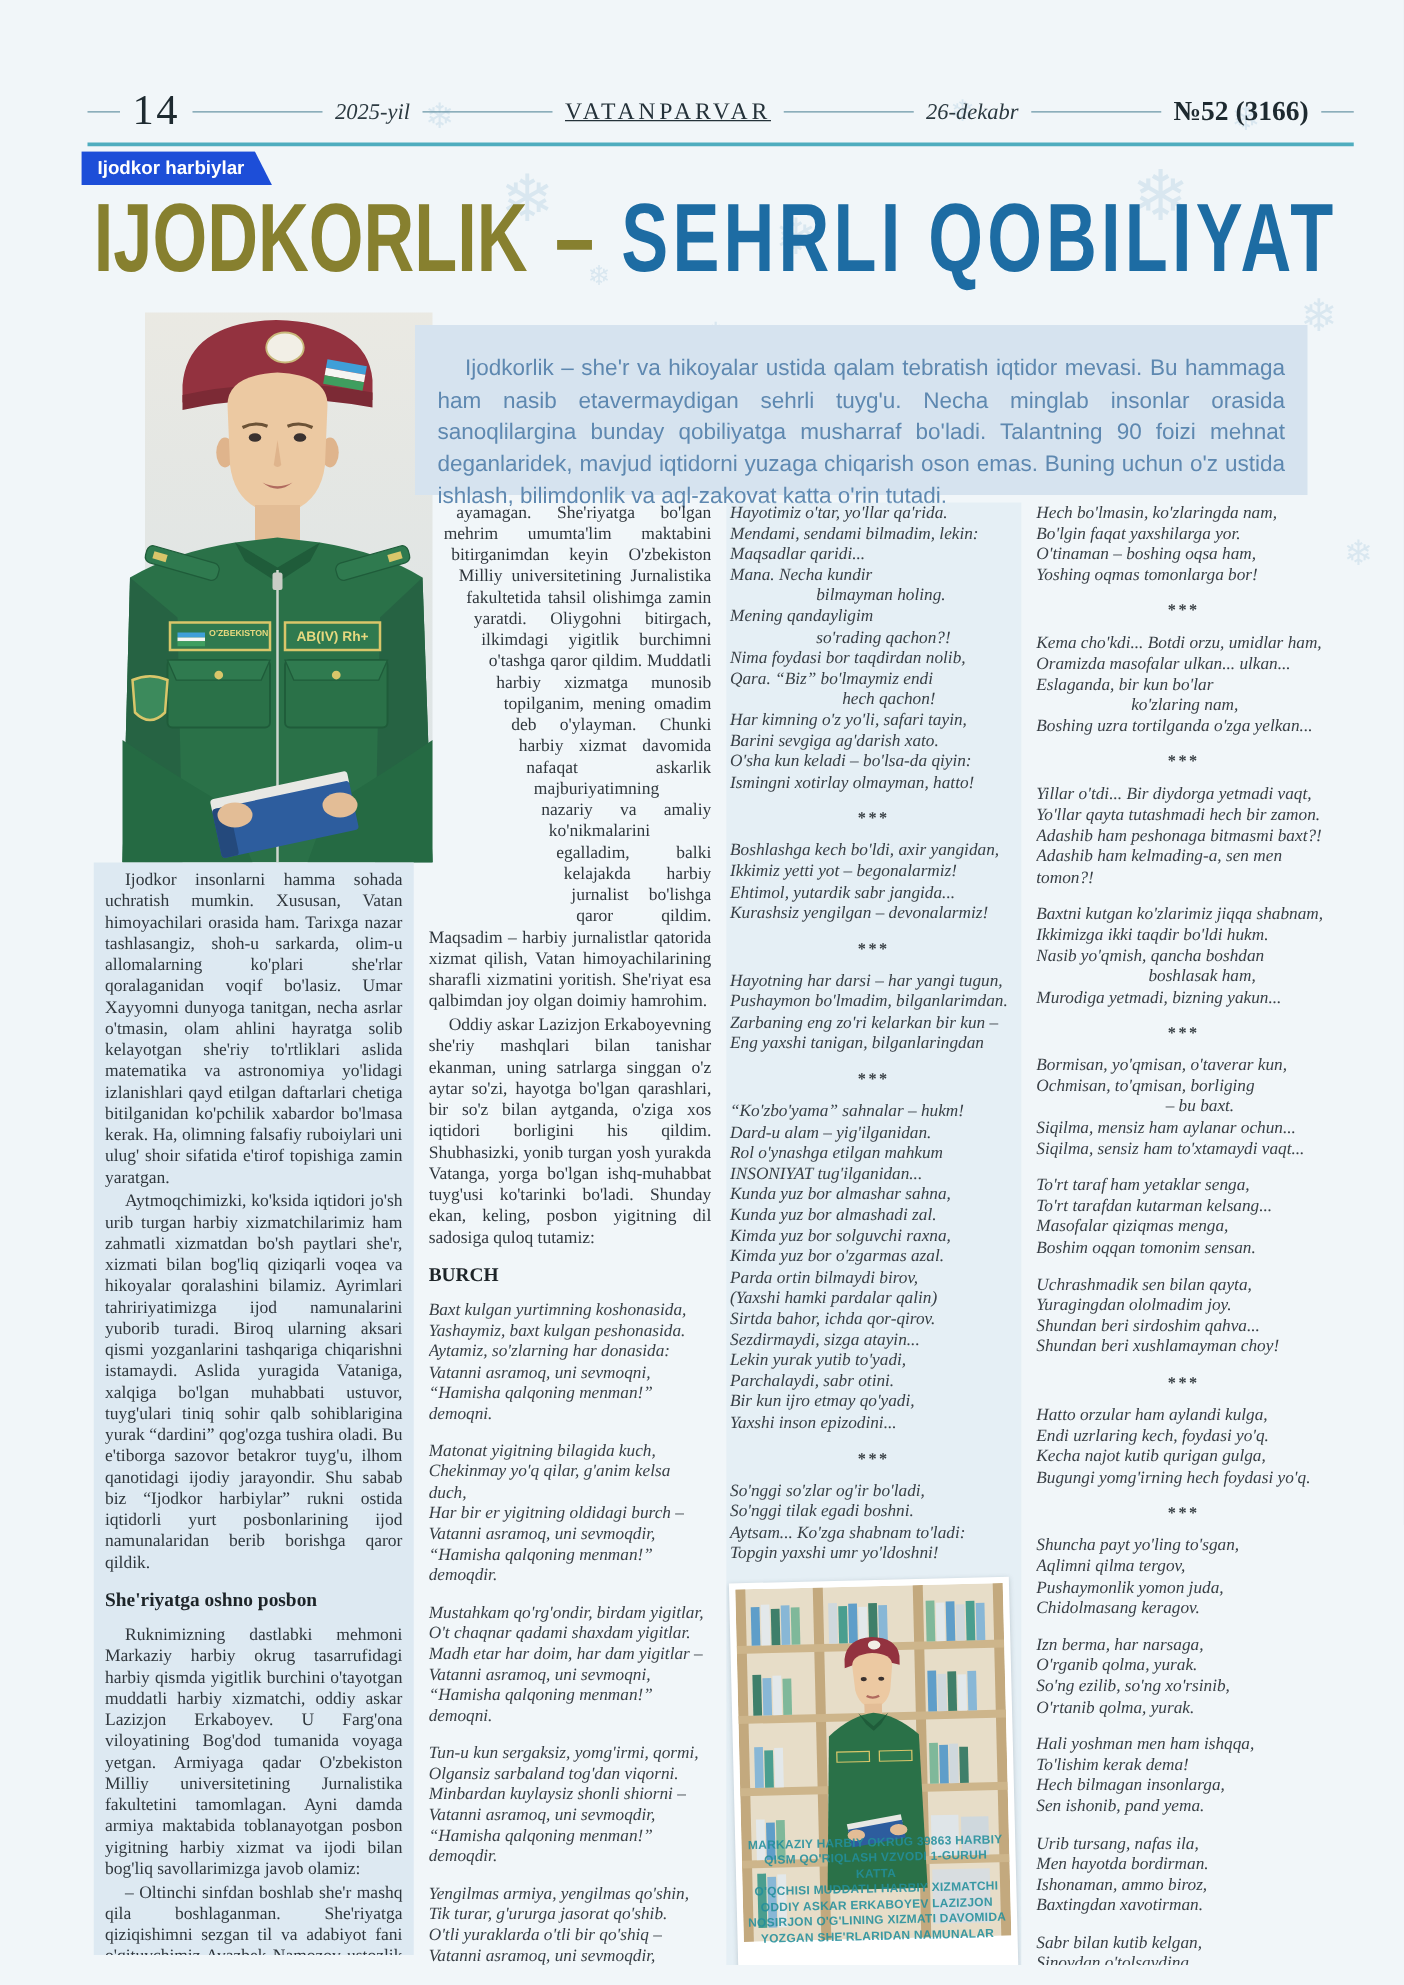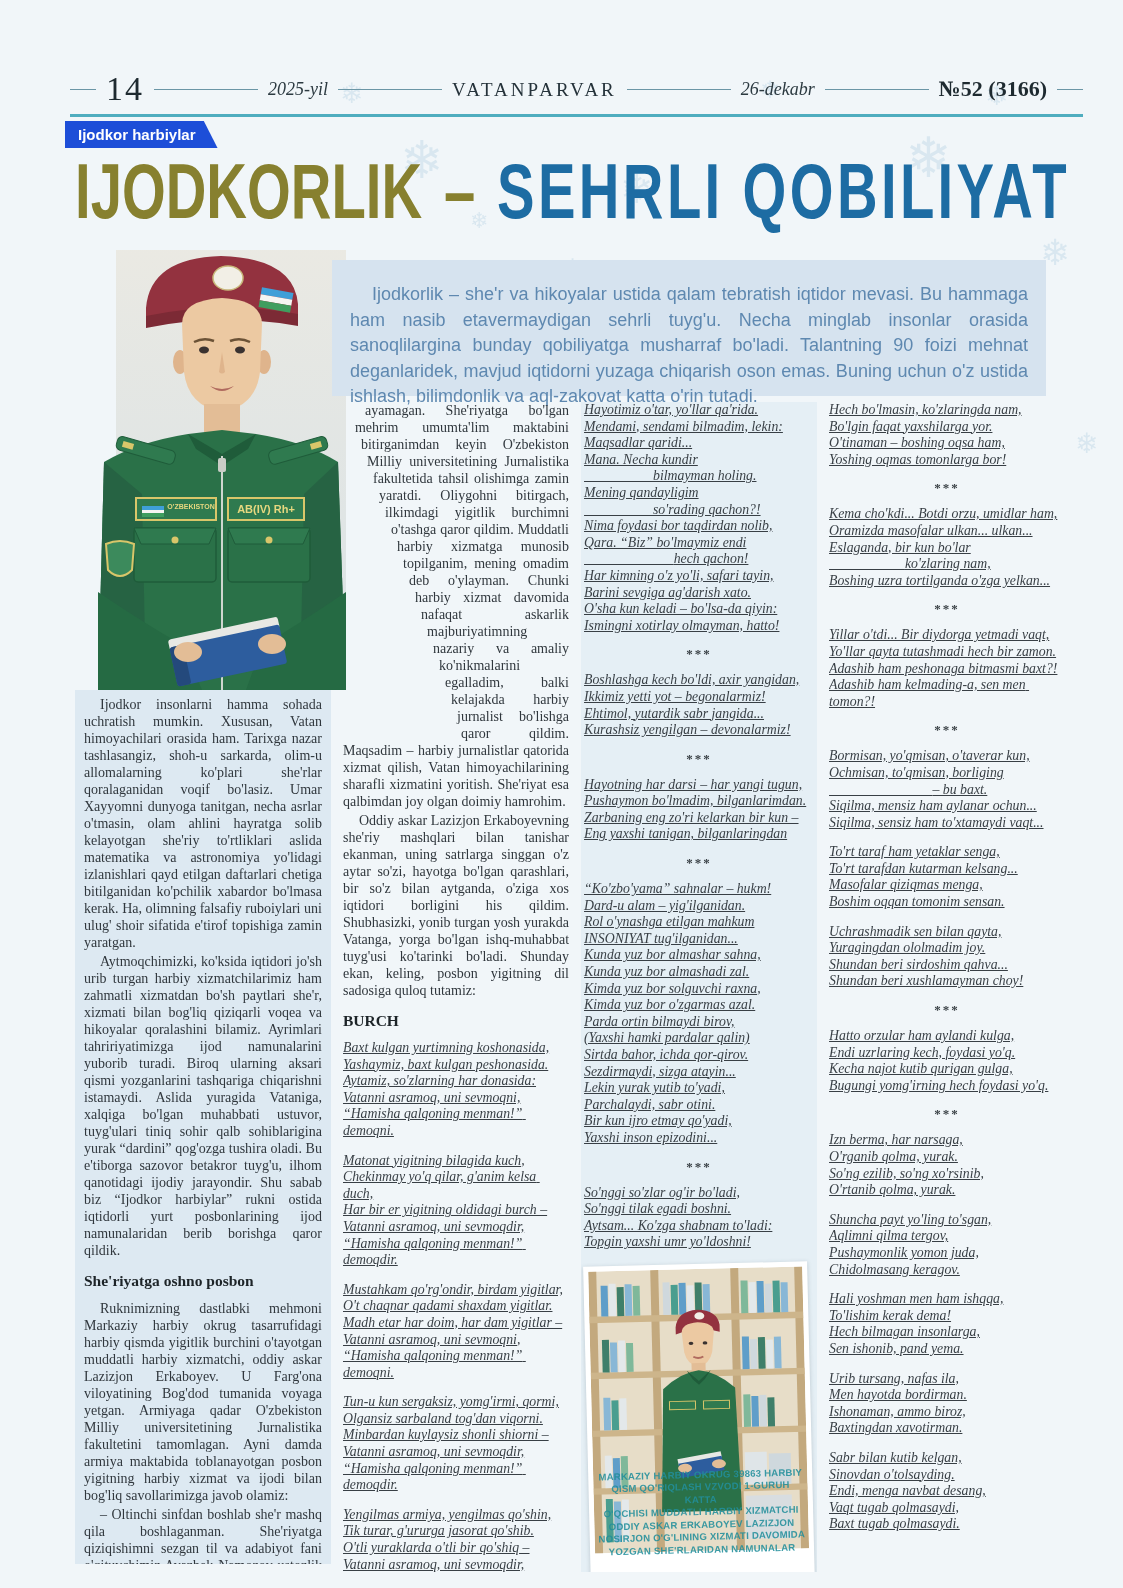--- a/index.html
+++ b/index.html
@@ -7,21 +7,21 @@
         font-family:"Liberation Serif",serif;}
   
   .flake{position:absolute;color:rgba(125,175,205,0.20);pointer-events:none;line-height:1;}
   
   .topbar{position:absolute;left:70px;right:40px;top:66px;height:46px;display:flex;align-items:center;gap:10px;}
   .rule-seg{border-top:1.6px solid #6b96a6;height:0;}
   .rule-seg.grow{flex:1;}
   .rule-seg.short{width:26px;}
   .pageno{font:400 34px/1 "Liberation Serif",serif;color:#1e2a30;letter-spacing:2px;}
   .date-italic{font:italic 18px/1 "Liberation Serif",serif;color:#2c3a41;}
-  .masthead{font:400 19px/1 "Liberation Serif",serif;color:#25323a;letter-spacing:3px;}
+  .masthead{font:400 19px/1 "Liberation Serif",serif;color:#25323a;letter-spacing:3px;text-decoration:underline;}
   .issue{font:700 22px/1 "Liberation Serif",serif;color:#1e2a30;}
   .teal-rule{position:absolute;left:70px;right:40px;top:114px;height:3px;background:#4fadbf;}
   .rubric{position:absolute;left:65px;top:121px;background:#1d4ed8;color:#fff;
           font:700 15px/1 "Liberation Sans",sans-serif;padding:6px 22px 6px 13px;
           clip-path:polygon(0 0,91% 0,100% 100%,0 100%);}
   
   .headline{position:absolute;left:75px;top:146px;white-space:nowrap;
             font-family:"Liberation Sans",sans-serif;font-weight:700;font-size:67px;
             transform:scale(0.84,1.16);transform-origin:left top;letter-spacing:0;}
   .hl-olive{color:#87802f;}
@@ -41,21 +41,21 @@
   .col2{width:228px;}
   .col3{width:238px;background:rgba(215,230,240,0.45);padding:0 3px;}
   .col4{width:238px;}
   .wrap-spacer{float:left;width:118px;height:334px;
                shape-outside:polygon(0 0,100% 100%,0 100%);}
   
   .blk-para{font:14px/17px "Liberation Serif",serif;color:#30373d;text-align:justify;
             text-indent:16px;margin:0 0 2px;}
   .blk-head{font:700 15.5px/20px "Liberation Serif",serif;color:#1d2428;text-align:left;margin:12px 0 9px;}
   .blk-stanza{font:italic 13.8px/16.6px "Liberation Serif",serif;color:#383f45;
-              white-space:pre-wrap;margin:0 0 13px;text-decoration:underline;}
+              white-space:pre-wrap;margin:0 0 13px;}
   .blk-sep{font:700 13px/13px "Liberation Serif",serif;color:#3a4146;text-align:center;
            letter-spacing:2px;margin:2px 0 12px;}
   
   .photo2{position:relative;width:224px;height:322px;margin:4px auto 0;background:#fff;
           padding:5px;box-sizing:border-box;transform:rotate(-1.4deg);
           box-shadow:0 1px 4px rgba(60,80,90,0.25);}
   .photo2 svg{display:block;}
   .photo2-caption{position:absolute;left:8px;right:8px;bottom:30px;text-align:center;
                   font:700 9.6px/12.5px "Liberation Sans",sans-serif;color:rgba(34,142,155,0.88);
                   white-space:pre-wrap;letter-spacing:0.2px;}
@@ -367,48 +367,53 @@
           <div class="blk-stanza">Kema cho'kdi... Botdi orzu, umidlar ham,
 Oramizda masofalar ulkan... ulkan...
 Eslaganda, bir kun bo'lar
                       ko'zlaring nam,
 Boshing uzra tortilganda o'zga yelkan...</div>
           <div class="blk-sep">***</div>
           <div class="blk-stanza">Yillar o'tdi... Bir diydorga yetmadi vaqt,
 Yo'llar qayta tutashmadi hech bir zamon.
 Adashib ham peshonaga bitmasmi baxt?!
 Adashib ham kelmading-a, sen men tomon?!</div>
+          <div class="blk-stanza">Baxtni kutgan ko'zlarimiz jiqqa shabnam,
+Ikkimizga ikki taqdir bo'ldi hukm.
+Nasib yo'qmish, qancha boshdan
+                          boshlasak ham,
+Murodiga yetmadi, bizning yakun...</div>
           <div class="blk-sep">***</div>
           <div class="blk-stanza">Bormisan, yo'qmisan, o'taverar kun,
 Ochmisan, to'qmisan, borliging
                               – bu baxt.
 Siqilma, mensiz ham aylanar ochun...
 Siqilma, sensiz ham to'xtamaydi vaqt...</div>
           <div class="blk-stanza">To'rt taraf ham yetaklar senga,
 To'rt tarafdan kutarman kelsang...
 Masofalar qiziqmas menga,
 Boshim oqqan tomonim sensan.</div>
           <div class="blk-stanza">Uchrashmadik sen bilan qayta,
 Yuragingdan ololmadim joy.
 Shundan beri sirdoshim qahva...
 Shundan beri xushlamayman choy!</div>
           <div class="blk-sep">***</div>
           <div class="blk-stanza">Hatto orzular ham aylandi kulga,
 Endi uzrlaring kech, foydasi yo'q.
 Kecha najot kutib qurigan gulga,
 Bugungi yomg'irning hech foydasi yo'q.</div>
           <div class="blk-sep">***</div>
+          <div class="blk-stanza">Shuncha payt yo'ling to'sgan,
+Aqlimni qilma tergov,
+Pushaymonlik yomon juda,
+Chidolmasang keragov.</div>
           <div class="blk-stanza">Izn berma, har narsaga,
 O'rganib qolma, yurak.
 So'ng ezilib, so'ng xo'rsinib,
 O'rtanib qolma, yurak.</div>
-          <div class="blk-stanza">Shuncha payt yo'ling to'sgan,
-Aqlimni qilma tergov,
-Pushaymonlik yomon juda,
-Chidolmasang keragov.</div>
           <div class="blk-stanza">Hali yoshman men ham ishqqa,
 To'lishim kerak dema!
 Hech bilmagan insonlarga,
 Sen ishonib, pand yema.</div>
           <div class="blk-stanza">Urib tursang, nafas ila,
 Men hayotda bordirman.
 Ishonaman, ammo biroz,
 Baxtingdan xavotirman.</div>
           <div class="blk-stanza">Sabr bilan kutib kelgan,
 Sinovdan o'tolsayding.

